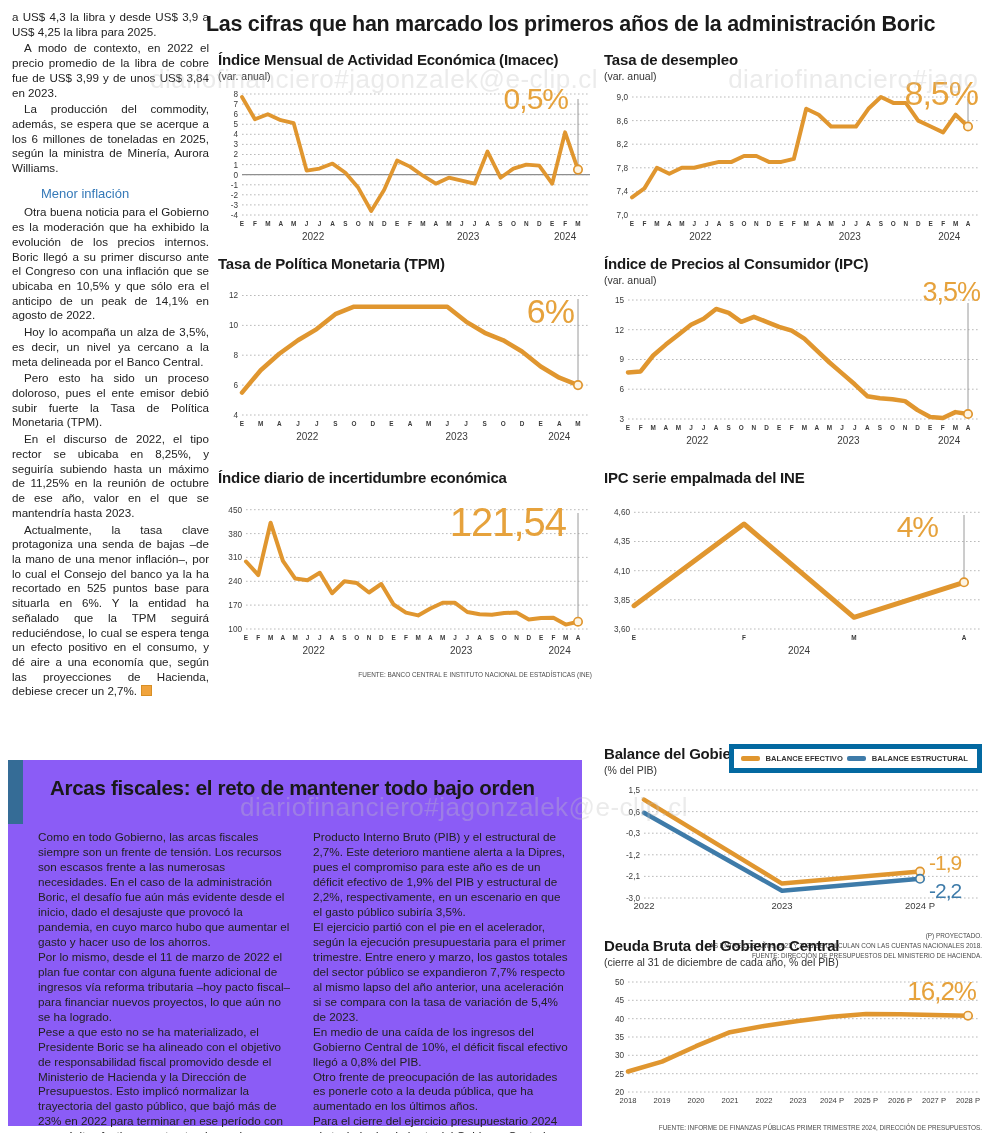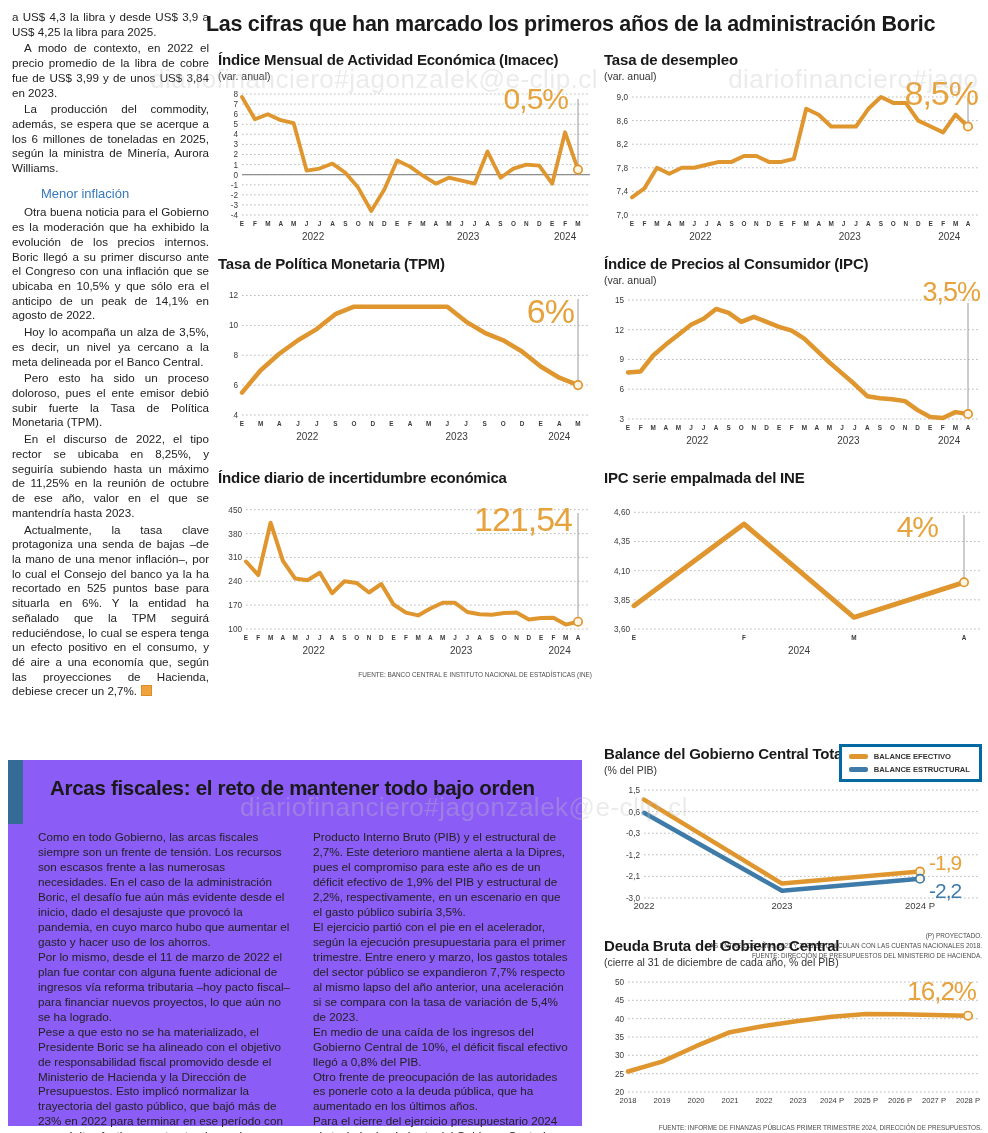--- a/index.html
+++ b/index.html
@@ -19,22 +19,22 @@
   
   .chart{position:absolute;}
   .c-title{font-size:15px;font-weight:bold;letter-spacing:-0.2px;color:#1a1a1a;line-height:1.05;}
   .c-sub{font-size:10.5px;color:#333;margin-top:2px;}
   .c-canvas{margin-top:2px;}
   .c-canvas.nosub{margin-top:12px;}
   .c-canvas svg text{font-family:"Liberation Sans",sans-serif;}
   .big{position:absolute;color:#E6A23C;font-weight:400;letter-spacing:-1px;line-height:1;}
   .src{font-size:6.4px;color:#4a4a4a;text-align:right;margin-top:3px;line-height:1.55;}
   
-  #legend{position:absolute;right:0;top:-2px;background:#fff;border:3px solid #0369a1;
-          padding:5px 9px 5px 7px;display:flex;flex-direction:column;gap:4px;}
+  #legend{position:absolute;right:0;top:-2px;background:#fff;border:5px solid #0369a1;
+          padding:5px 9px 5px 7px;display:flex;flex-direction:row;gap:4px;}
   .lg-row{display:flex;align-items:center;gap:6px;}
   .lg-swatch{width:19px;height:4.5px;border-radius:2px;}
   .lg-label{font-size:7.6px;font-weight:bold;color:#333;}
   
   #bottom-box{position:absolute;left:8px;top:760px;width:574px;height:366px;background:#8b5cf6;}
   #bottom-bar{position:absolute;left:0;top:0;width:15px;height:64px;background:#356C96;}
   #bottom-headline{position:absolute;left:42px;top:16px;width:500px;font-size:20.5px;font-weight:bold;
                    letter-spacing:-0.3px;color:#191919;}
   #bottom-cols{position:absolute;left:30px;top:70px;right:14px;display:flex;gap:20px;}
   .bcol{width:50%;font-size:11.7px;line-height:1.28;color:#222;}
@@ -325,21 +325,21 @@
           <text x="335.4" y="142" text-anchor="middle" font-size="6.4" font-weight="bold" fill="#3a3a3a">F</text>
           <text x="347.7" y="142" text-anchor="middle" font-size="6.4" font-weight="bold" fill="#3a3a3a">M</text>
           <text x="360.0" y="142" text-anchor="middle" font-size="6.4" font-weight="bold" fill="#3a3a3a">A</text>
           <text x="95.6" y="156" text-anchor="middle" font-size="10" fill="#3a3a3a">2022</text>
           <text x="243.2" y="156" text-anchor="middle" font-size="10" fill="#3a3a3a">2023</text>
           <text x="341.6" y="156" text-anchor="middle" font-size="10" fill="#3a3a3a">2024</text>
           <line x1="360.0" y1="15" x2="360.0" y2="123.7" stroke="#9a9a9a" stroke-width="1"></line>
           <polyline points="28.0,63.5 40.3,77.1 52.6,24.7 64.9,62.8 77.2,80.6 89.5,82.3 101.8,74.8 114.1,95.2 126.4,83.3 138.7,85.0 151.0,94.5 163.3,86.0 175.6,106.5 187.9,114.6 200.1,117.4 212.4,110.5 224.7,104.8 237.0,104.8 249.3,114.0 261.6,116.3 273.9,116.7 286.2,115.0 298.5,114.6 310.8,121.5 323.1,120.1 335.4,119.8 347.7,126.6 360.0,123.7" fill="none" stroke="#E0962F" stroke-width="4" stroke-linecap="round" stroke-linejoin="round"></polyline>
           <circle cx="360.0" cy="123.7" r="4.2" fill="#fdf4e3" stroke="#E0962F" stroke-width="1.7"></circle>
         </svg></div>
-    <div class="big" style="top:32px;right:20px;font-size:34px;">121,54</div>
+    <div class="big" style="top:32px;right:26px;font-size:40px;">121,54</div>
     <div class="src">FUENTE: BANCO CENTRAL E INSTITUTO NACIONAL DE ESTADÍSTICAS (INE)</div>
   </div>
 
   <div class="chart" style="left:604px;top:470px;width:378px;">
     <div class="c-title">IPC serie empalmada del INE</div>
     <div class="c-canvas nosub"><svg width="378" height="165" viewBox="0 0 378 165" xmlns="http://www.w3.org/2000/svg">
           <line x1="30" y1="14.3" x2="376" y2="14.3" stroke="#b2b2b2" stroke-width="0.9" stroke-dasharray="1.6,2.4"></line>
           <text x="26" y="17.2" text-anchor="end" font-size="8.2" fill="#3a3a3a">4,60</text>
           <line x1="30" y1="43.5" x2="376" y2="43.5" stroke="#b2b2b2" stroke-width="0.9" stroke-dasharray="1.6,2.4"></line>
           <text x="26" y="46.4" text-anchor="end" font-size="8.2" fill="#3a3a3a">4,35</text>

